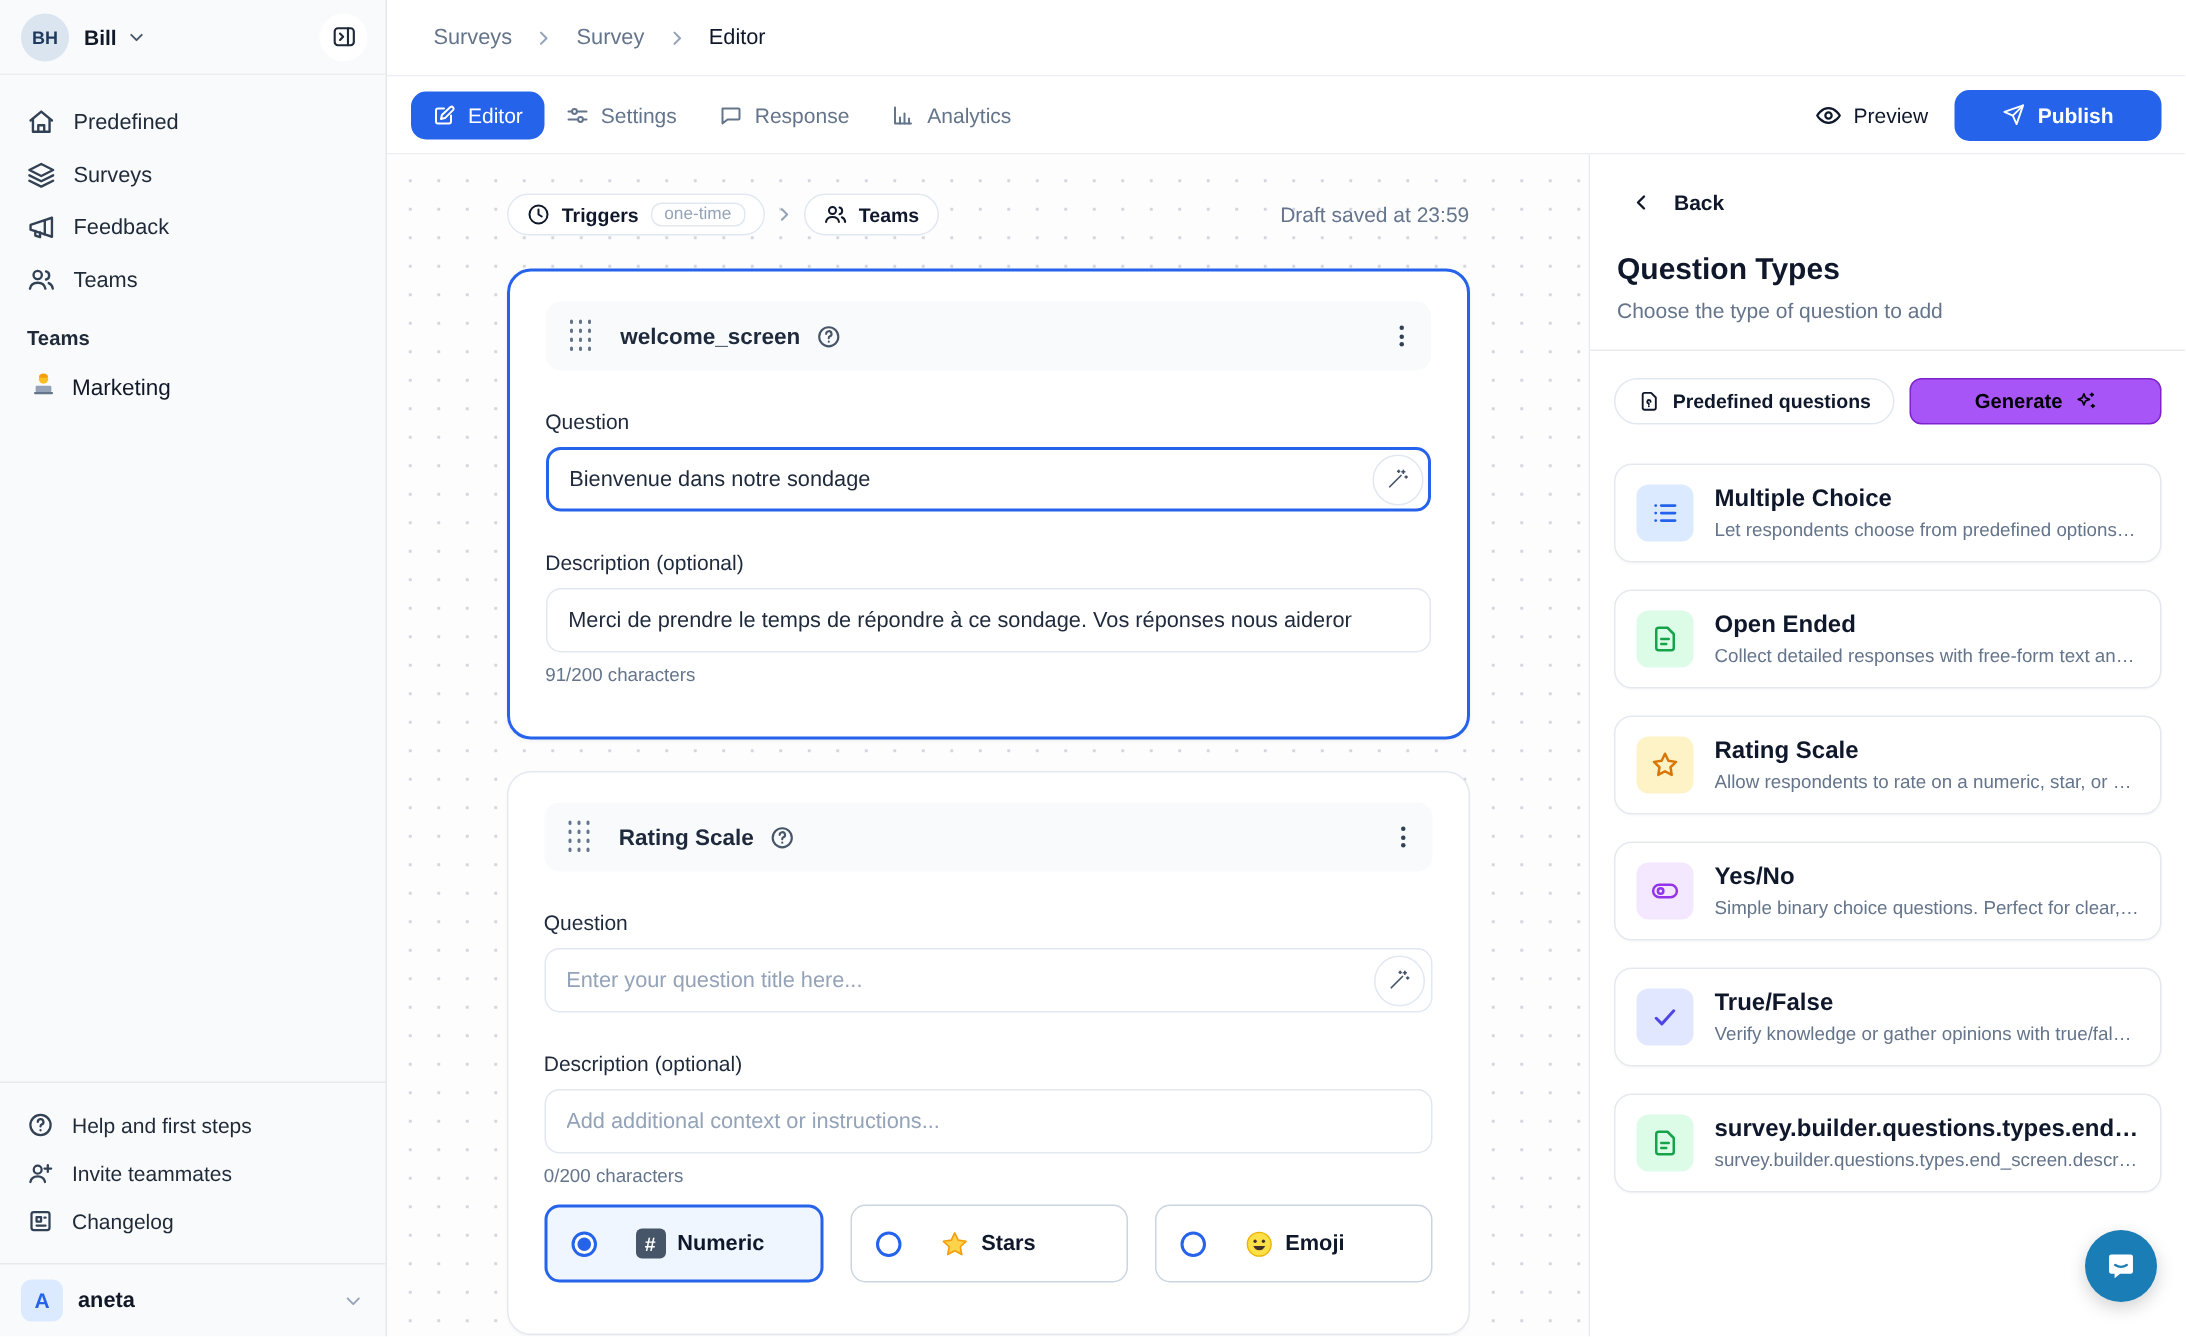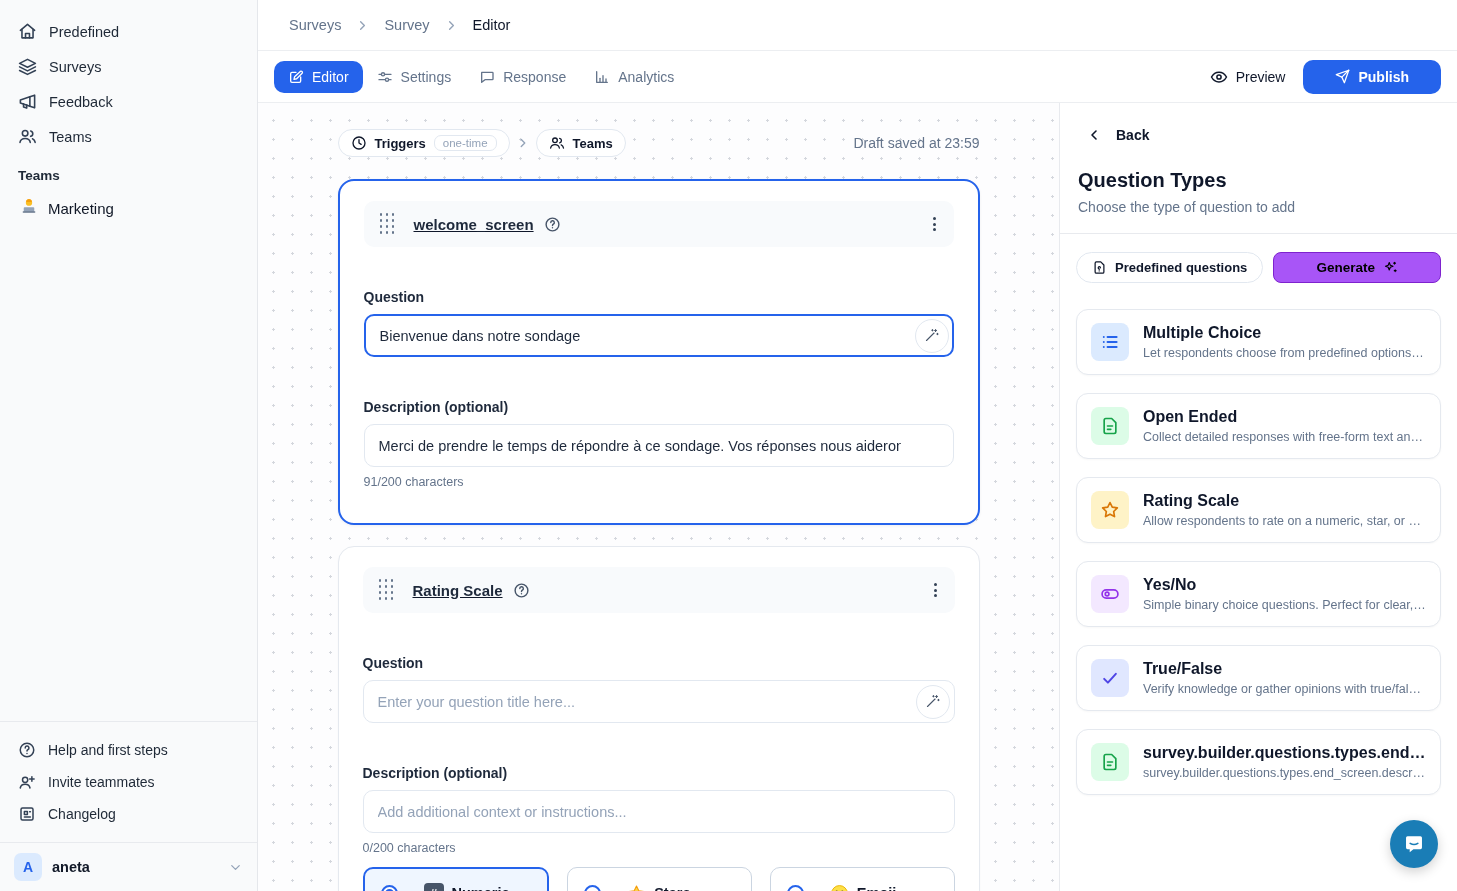--- a/index.html
+++ b/index.html
@@ -66,29 +66,29 @@
   .pill-label { font-size:13px; font-weight:600; color:#0f172a; }
   .pill-badge { font-size:11.5px; color:#94a3b8; border:1px solid #e2e8f0; border-radius:7px;
     padding:1px 8px; }
   .canvas-top .sep { color:#94a3b8; margin:0 6px; display:flex; }
   .draft { margin-left:auto; font-size:14px; color:#64748b; }
 
   .qcard { background:#fff; border-radius:16px; margin-top:21px; padding:20px 24px 34px 24px; }
   .qcard.selected { border:2px solid #2563eb; box-shadow:0 1px 3px rgba(15,23,42,.06); }
   .qcard.plain { border:1px solid #e5e9ef; box-shadow:0 1px 2px rgba(15,23,42,.04); }
   .qcard-head { background:#f8fafc; border-radius:10px; height:46px; display:flex; align-items:center;
-    padding:0 14px 0 16px;text-decoration:underline; }
+    padding:0 14px 0 16px; }
   .grip { display:grid; grid-template-columns:repeat(3,4px); grid-auto-rows:4px; gap:2px; cursor:grab; }
   .grip i { width:2.6px; height:2.6px; border-radius:50%; background:#64748b; }
   .qcard-title { margin-left:18px; font-size:15px; font-weight:600; color:#1e293b; }
   .qhelp { margin-left:10px; color:#475569; display:flex; cursor:pointer; }
   .kebab { margin-left:auto; display:flex; flex-direction:column; gap:2.5px; cursor:pointer;
     padding:4px; background:none; border:none; }
   .kebab i { width:3px; height:3px; border-radius:50%; background:#334155; }
-  .field-label { font-size:14px; font-weight:700; color:#1e293b; margin-top:42px; display:flex; align-items:center; gap:8px; }
+  .field-label { font-size:14px; font-weight:400; color:#1e293b; margin-top:26px; display:flex; align-items:center; gap:8px; }
   .inp-wrap { position:relative; margin-top:9px; }
   .inp { width:100%; height:43px; border:1px solid #e2e8f0; border-radius:10px; background:#fff;
     font-size:14.5px; color:#1e293b; padding:0 52px 0 14px; outline:none;
     font-family:"Liberation Sans", sans-serif; }
   .inp.focus { border:2px solid #2563eb; }
   .inp::placeholder { color:#94a3b8; }
   .wand-btn { position:absolute; right:5px; top:50%; transform:translateY(-50%); width:34px; height:34px;
     border-radius:50%; background:#fff; border:1px solid #e2e8f0; display:flex; align-items:center;
     justify-content:center; color:#475569; cursor:pointer; }
   .charcount { font-size:12.5px; color:#64748b; margin-top:8px; }
@@ -139,20 +139,36 @@
   .chat-fab { position:fixed; right:19px; bottom:23px; width:48px; height:48px; border-radius:50%;
     background:#1a7db6; border:none; display:flex; align-items:center; justify-content:center;
     cursor:pointer; box-shadow:0 4px 12px rgba(0,0,0,.18); color:#fff; }
 </style>
 </head>
 <body>
 
 <div class="app">
 
   <aside class="sidebar">
+    <div class="sb-top">
+      <div class="ws-avatar">BH</div>
+      <span class="ws-name">Bill</span>
+      <span class="chev">
+        <svg width="14" height="14" viewBox="0 0 24 24" fill="none" stroke="currentColor" stroke-width="2.2" stroke-linecap="round" stroke-linejoin="round">
+            <path d="M6 9l6 6 6-6"></path>
+          </svg>
+      </span>
+      <button class="sb-toggle">
+        <svg width="17" height="17" viewBox="0 0 24 24" fill="none" stroke="currentColor" stroke-width="2" stroke-linecap="round" stroke-linejoin="round">
+            <rect x="3" y="4" width="18" height="16" rx="3"></rect>
+            <line x1="15.5" y1="4" x2="15.5" y2="20"></line>
+            <path d="M8 9l3 3-3 3"></path>
+          </svg>
+      </button>
+    </div>
 
     <nav class="sb-nav">
       <div class="nav-item">
         <span class="nico">
           <svg width="19" height="19" viewBox="0 0 24 24" fill="none" stroke="currentColor" stroke-width="2" stroke-linecap="round" stroke-linejoin="round">
               <path d="M3 10.5 12 3l9 7.5"></path>
               <path d="M5 9.5V20h14V9.5"></path>
               <path d="M9.5 20v-5.5h5V20"></path>
             </svg>
         </span>

